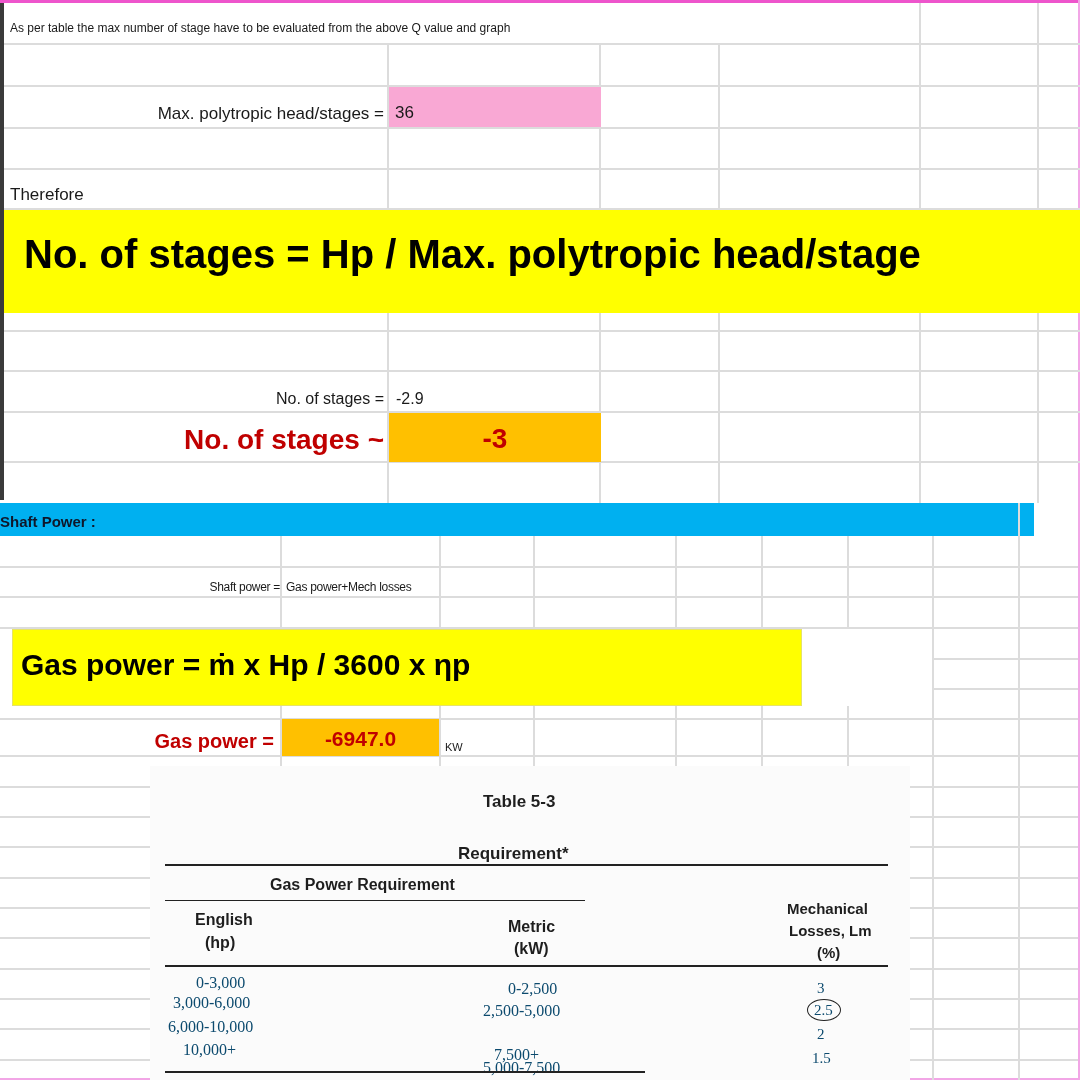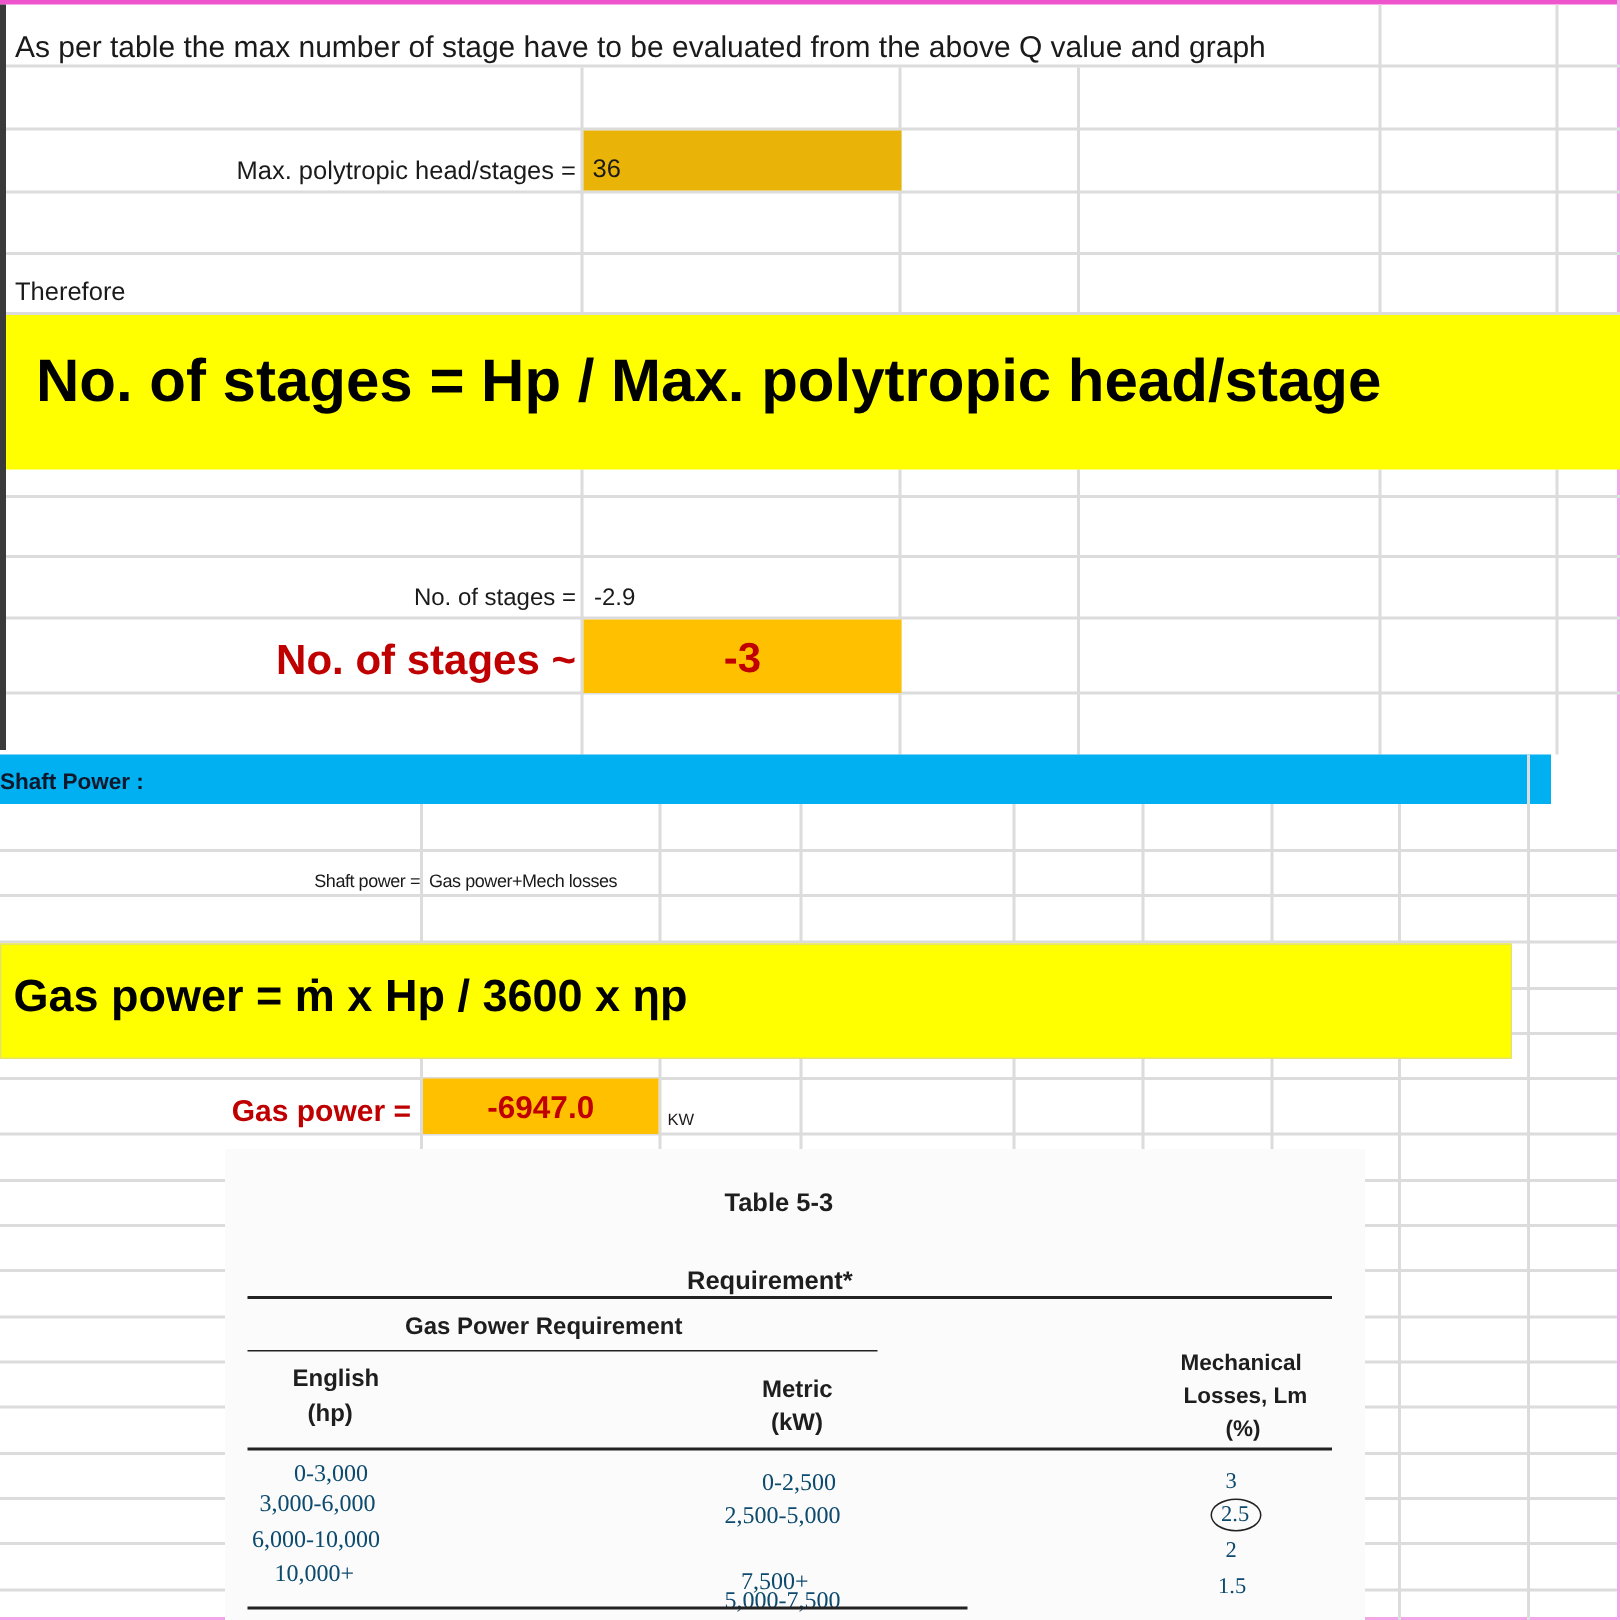--- a/index.html
+++ b/index.html
@@ -5,21 +5,21 @@
   html, body { margin:0; padding:0; }
   body { width:1080px; height:1080px; position:relative; overflow:hidden; background:#ffffff; font-family:"Liberation Sans", sans-serif; }
   .abs { position:absolute; }
   .frame-top { left:0; top:0; width:1080px; height:3px; background:#ee55cc; }
   .frame-right { right:0; top:0; width:2px; height:1080px; background:#f2a6e6; }
   .frame-bottom { left:0; bottom:0; width:1080px; height:2px; background:#f2a6e6; }
   .left-rule { left:0; top:3px; width:4px; height:497px; background:#3a3a3a; }
   .hline { position:absolute; height:2px; background:#dcdcdc; }
   .vline { position:absolute; width:2px; background:#dcdcdc; }
   .txt { position:absolute; white-space:nowrap; color:#1a1a1a; }
-  .green { background:#eab308; }
+  .green { background:#f9a8d4; }
   .yellow { background:#ffff00; }
   .orange { background:#ffc000; }
   .blue { background:#00b0f0; }
   .red { color:#c00000; }
   .scan { position:absolute; background:#fbfbfb; }
   .scan-text { font-family:"Liberation Sans", sans-serif; color:#1e1e1e; font-weight:bold; position:absolute; white-space:nowrap; }
   .scan-plain { font-family:"Liberation Serif", serif; color:#0c4a6e; position:absolute; white-space:nowrap; }
   .rule { position:absolute; height:2px; background:#222; }
 </style>
 </head>
@@ -47,21 +47,21 @@
   <div class="vline" style="left:718px;top:45px;height:165px;"></div>
   <div class="vline" style="left:919px;top:3px;height:207px;"></div>
   <div class="vline" style="left:1037px;top:3px;height:207px;"></div>
   <div class="vline" style="left:387px;top:313px;height:190px;"></div>
   <div class="vline" style="left:599px;top:313px;height:190px;"></div>
   <div class="vline" style="left:718px;top:313px;height:190px;"></div>
   <div class="vline" style="left:919px;top:313px;height:190px;"></div>
   <div class="vline" style="left:1037px;top:313px;height:190px;"></div>
 </div>
 
-<div class="txt" style="left:10px;top:21px;font-size:20px;">As per table the max number of stage have to be evaluated from the above Q value and graph</div>
+<div class="txt" style="left:10px;top:21px;font-size:12px;">As per table the max number of stage have to be evaluated from the above Q value and graph</div>
 
 <div class="txt" style="right:696px;top:104px;font-size:17px;margin-left:40px;">Max. polytropic head/stages =</div>
 <div class="abs green" style="left:389px;top:87px;width:212px;height:40px;">
   <span class="txt" style="left:6px;top:16px;font-size:17px;">36</span>
 </div>
 
 <div class="txt" style="left:10px;top:185px;font-size:17px;">Therefore</div>
 
 <div class="abs yellow" style="left:4px;top:210px;width:1076px;height:103px;">
   <span class="txt" style="left:20px;top:22px;font-size:40px;font-weight:bold;color:#000;">No. of stages = Hp / Max. polytropic head/stage</span>
@@ -120,21 +120,21 @@
   <div class="vline" style="left:439px;top:706px;height:60px;"></div>
   <div class="vline" style="left:533px;top:706px;height:60px;"></div>
   <div class="vline" style="left:675px;top:706px;height:60px;"></div>
   <div class="vline" style="left:761px;top:706px;height:60px;"></div>
   <div class="vline" style="left:847px;top:706px;height:60px;"></div>
 </div>
 
 <div class="txt" style="right:800px;top:580px;font-size:12px;letter-spacing:-0.3px;">Shaft power =</div>
 <div class="txt" style="left:286px;top:580px;font-size:12px;letter-spacing:-0.3px;">Gas power+Mech losses</div>
 
-<div class="abs yellow" style="left:0;top:629px;width:1008px;height:77px;border:1px solid #e6e36a;box-sizing:border-box;">
+<div class="abs yellow" style="left:12px;top:629px;width:790px;height:77px;border:1px solid #e6e36a;box-sizing:border-box;">
   <span class="txt" style="left:8px;top:18px;font-size:30px;font-weight:bold;color:#000;">Gas power = ṁ x Hp / 3600 x ηp</span>
 </div>
 
 <div class="txt red" style="right:806px;top:730px;font-size:20px;font-weight:bold;">Gas power =</div>
 <div class="abs orange" style="left:282px;top:719px;width:157px;height:37px;">
   <span class="txt red" style="left:0;width:157px;text-align:center;top:8px;font-size:21px;font-weight:bold;">-6947.0</span>
 </div>
 <div class="txt" style="left:445px;top:741px;font-size:11px;">KW</div>
 
 <div class="scan" style="left:150px;top:766px;width:760px;height:314px;">

